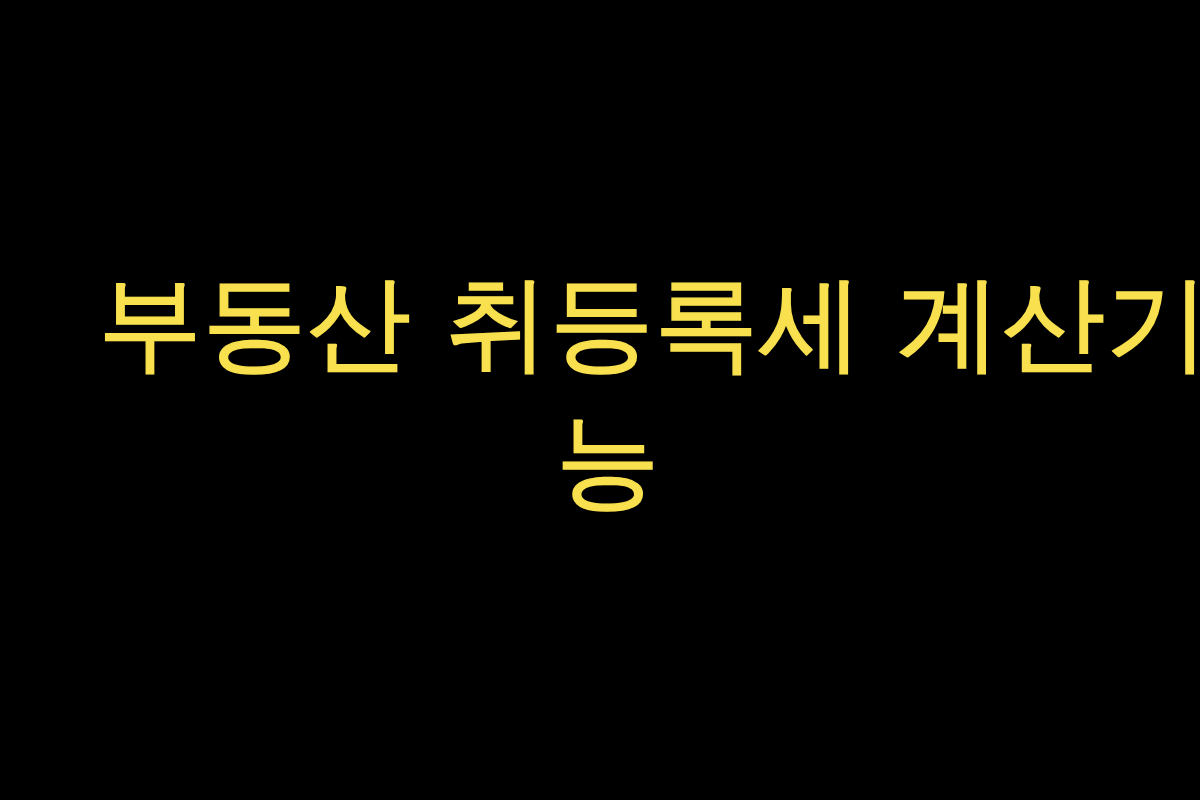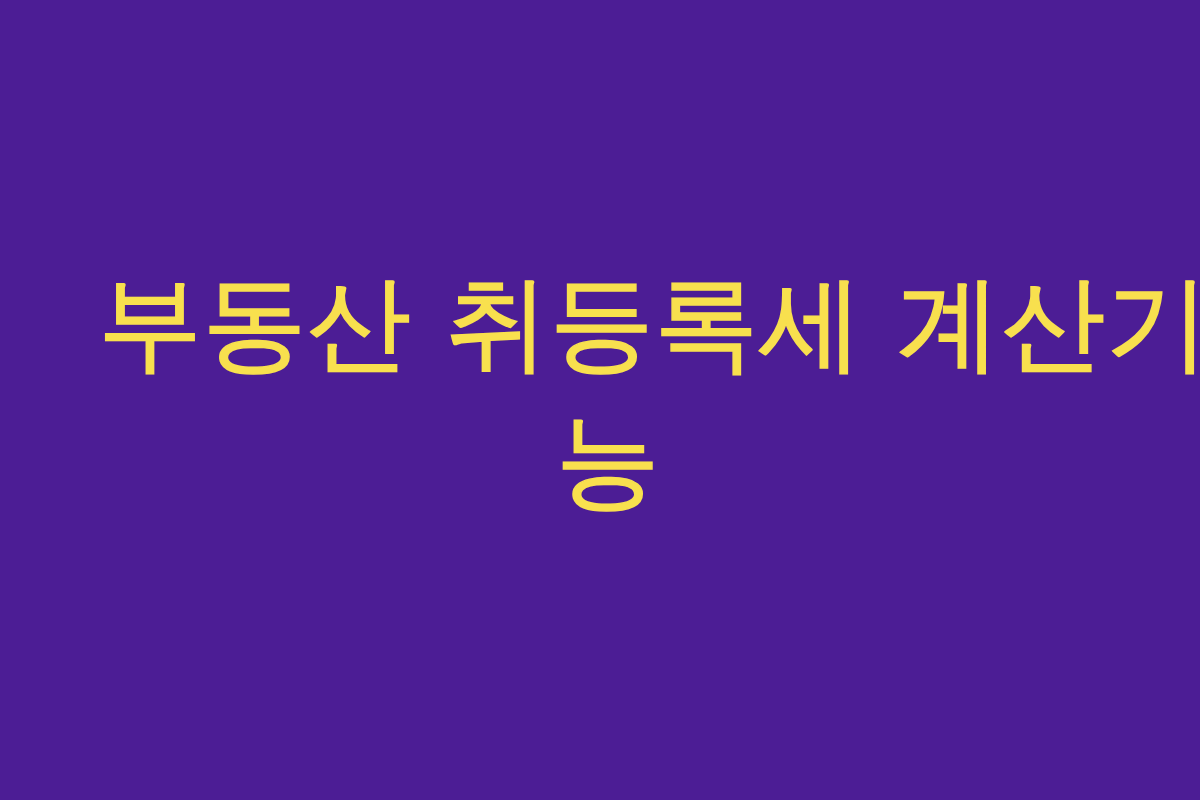--- a/index.html
+++ b/index.html
@@ -51,21 +51,21 @@
 
   
   .headline-line {
     display: block;
     white-space: nowrap;
   }
 </style>
 </head>
 <body>
 
-<div id="thumbnail-card" style="background: #4c1d95; padding-left: 16px;">
+<div id="thumbnail-card" style="background: #000000; padding-left: 16px;">
 
   <div id="title-block">
 
     <h1 id="headline" style="color: rgb(248, 224, 78); -webkit-text-stroke: 1.5px rgb(248, 224, 78);">
       <span class="headline-line">부동산 취등록세 계산기</span>
       <span class="headline-line">능</span>
     </h1>
 
   </div>
 </div>

